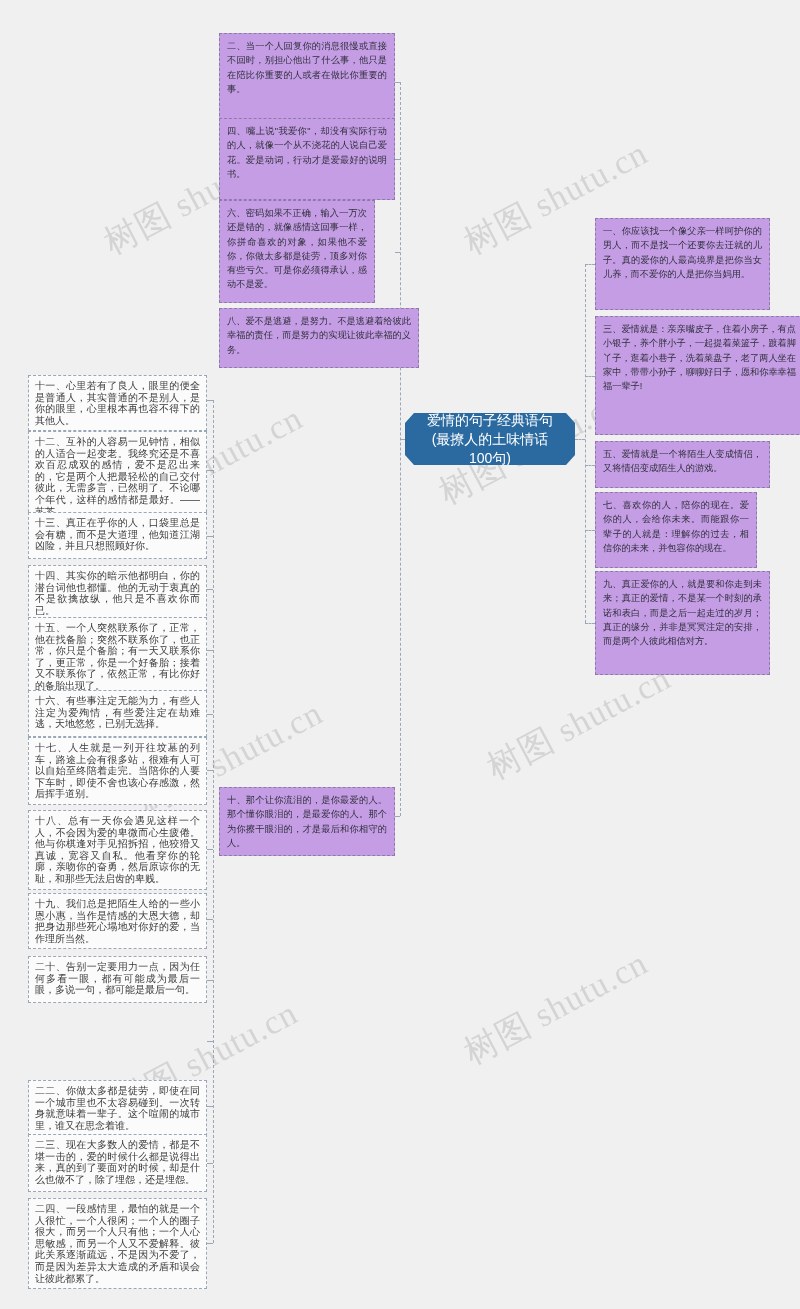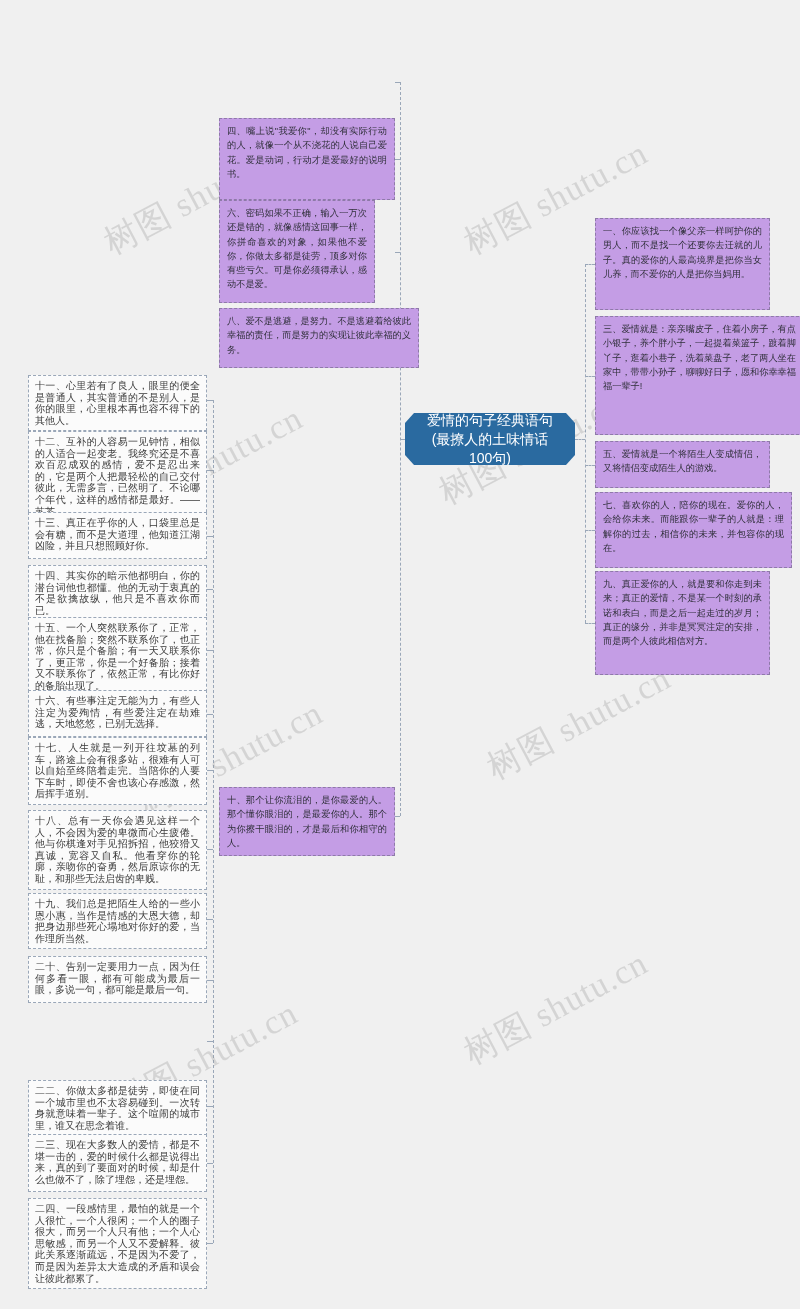--- a/index.html
+++ b/index.html
@@ -112,28 +112,29 @@
     <div class="wm" style="left: 455px; top: 175px;">树图 shutu.cn</div>
     <div class="wm" style="left: 110px; top: 440px;">树图 shutu.cn</div>
     <div class="wm" style="left: 430px; top: 425px;">树图 shutu.cn</div>
     <div class="wm" style="left: 130px; top: 735px;">树图 shutu.cn</div>
     <div class="wm" style="left: 478px; top: 700px;">树图 shutu.cn</div>
     <div class="wm" style="left: 105px; top: 1035px;">树图 shutu.cn</div>
     <div class="wm" style="left: 455px; top: 985px;">树图 shutu.cn</div>
     <div class="root" style="left: 405px; top: 413px; width: 170px; height: 52px; display: flex; align-items: center; justify-content: center;">
       <span>爱情的句子经典语句(最撩人的土味情话100句)</span>
     </div>
+    <div class="pnode" style="left: 219px; top: 33px; width: 176px; min-height: 98px;">二、当一个人回复你的消息很慢或直接不回时，别担心他出了什么事，他只是在陪比你重要的人或者在做比你重要的事。</div>
     <div class="pnode" style="left: 219px; top: 118px; width: 176px; min-height: 82px;">四、嘴上说"我爱你"，却没有实际行动的人，就像一个从不浇花的人说自己爱花。爱是动词，行动才是爱最好的说明书。</div>
     <div class="pnode" style="left: 219px; top: 200px; width: 156px; min-height: 103px;">六、密码如果不正确，输入一万次还是错的，就像感情这回事一样，你拼命喜欢的对象，如果他不爱你，你做太多都是徒劳，顶多对你有些亏欠。可是你必须得承认，感动不是爱。</div>
     <div class="pnode" style="left: 219px; top: 308px; width: 200px; min-height: 60px;">八、爱不是逃避，是努力。不是逃避着给彼此幸福的责任，而是努力的实现让彼此幸福的义务。</div>
     <div class="pnode" style="left: 219px; top: 787px; width: 176px; min-height: 58px;">十、那个让你流泪的，是你最爱的人。那个懂你眼泪的，是最爱你的人。那个为你擦干眼泪的，才是最后和你相守的人。</div>
     <div class="pnode" style="left: 595px; top: 218px; width: 175px; min-height: 92px;">一、你应该找一个像父亲一样呵护你的男人，而不是找一个还要你去迁就的儿子。真的爱你的人最高境界是把你当女儿养，而不爱你的人是把你当妈用。</div>
     <div class="pnode" style="left: 595px; top: 316px; width: 209px; min-height: 119px;">三、爱情就是：亲亲嘴皮子，住着小房子，有点小银子，养个胖小子，一起提着菜篮子，踱着脚丫子，逛着小巷子，洗着菜盘子，老了两人坐在家中，带带小孙子，聊聊好日子，愿和你幸幸福福一辈子!</div>
     <div class="pnode" style="left: 595px; top: 441px; width: 175px; min-height: 47px;">五、爱情就是一个将陌生人变成情侣，又将情侣变成陌生人的游戏。</div>
-    <div class="pnode" style="left: 595px; top: 492px; width: 197px; min-height: 76px;">七、喜欢你的人，陪你的现在。爱你的人，会给你未来。而能跟你一辈子的人就是：理解你的过去，相信你的未来，并包容你的现在。</div>
+    <div class="pnode" style="left: 595px; top: 492px; width: 162px; min-height: 76px;">七、喜欢你的人，陪你的现在。爱你的人，会给你未来。而能跟你一辈子的人就是：理解你的过去，相信你的未来，并包容你的现在。</div>
     <div class="pnode" style="left: 595px; top: 571px; width: 175px; min-height: 104px;">九、真正爱你的人，就是要和你走到未来；真正的爱情，不是某一个时刻的承诺和表白，而是之后一起走过的岁月；真正的缘分，并非是冥冥注定的安排，而是两个人彼此相信对方。</div>
     <div class="wnode" style="left: 28px; top: 375px; width: 179px; min-height: 50px;">十一、心里若有了良人，眼里的便全是普通人，其实普通的不是别人，是你的眼里，心里根本再也容不得下的其他人。</div>
     <div class="wnode" style="left: 28px; top: 431px; width: 179px; min-height: 78px;">十二、互补的人容易一见钟情，相似的人适合一起变老。我终究还是不喜欢百忍成双的感情，爱不是忍出来的，它是两个人把最轻松的自己交付彼此，无需多言，已然明了。不论哪个年代，这样的感情都是最好。——苏芩</div>
     <div class="wnode" style="left: 28px; top: 512px; width: 179px; min-height: 47px;">十三、真正在乎你的人，口袋里总是会有糖，而不是大道理，他知道江湖凶险，并且只想照顾好你。</div>
     <div class="wnode" style="left: 28px; top: 565px; width: 179px; min-height: 47px;">十四、其实你的暗示他都明白，你的潜台词他也都懂。他的无动于衷真的不是欲擒故纵，他只是不喜欢你而已。</div>
     <div class="wnode" style="left: 28px; top: 617px; width: 179px; min-height: 66px;">十五、一个人突然联系你了，正常，他在找备胎；突然不联系你了，也正常，你只是个备胎；有一天又联系你了，更正常，你是一个好备胎；接着又不联系你了，依然正常，有比你好的备胎出现了。</div>
     <div class="wnode" style="left: 28px; top: 690px; width: 179px; min-height: 47px;">十六、有些事注定无能为力，有些人注定为爱殉情，有些爱注定在劫难逃，天地悠悠，已别无选择。</div>
     <div class="wnode" style="left: 28px; top: 737px; width: 179px; min-height: 66px;">十七、人生就是一列开往坟墓的列车，路途上会有很多站，很难有人可以自始至终陪着走完。当陪你的人要下车时，即使不舍也该心存感激，然后挥手道别。</div>
     <div class="wnode" style="left: 28px; top: 810px; width: 179px; min-height: 78px;">十八、总有一天你会遇见这样一个人，不会因为爱的卑微而心生疲倦。他与你棋逢对手见招拆招，他狡猾又真诚，宽容又自私。他看穿你的轮廓，亲吻你的奋勇，然后原谅你的无耻，和那些无法启齿的卑贱。</div>
     <div class="wnode" style="left: 28px; top: 893px; width: 179px; min-height: 52px;">十九、我们总是把陌生人给的一些小恩小惠，当作是情感的大恩大德，却把身边那些死心塌地对你好的爱，当作理所当然。</div>

